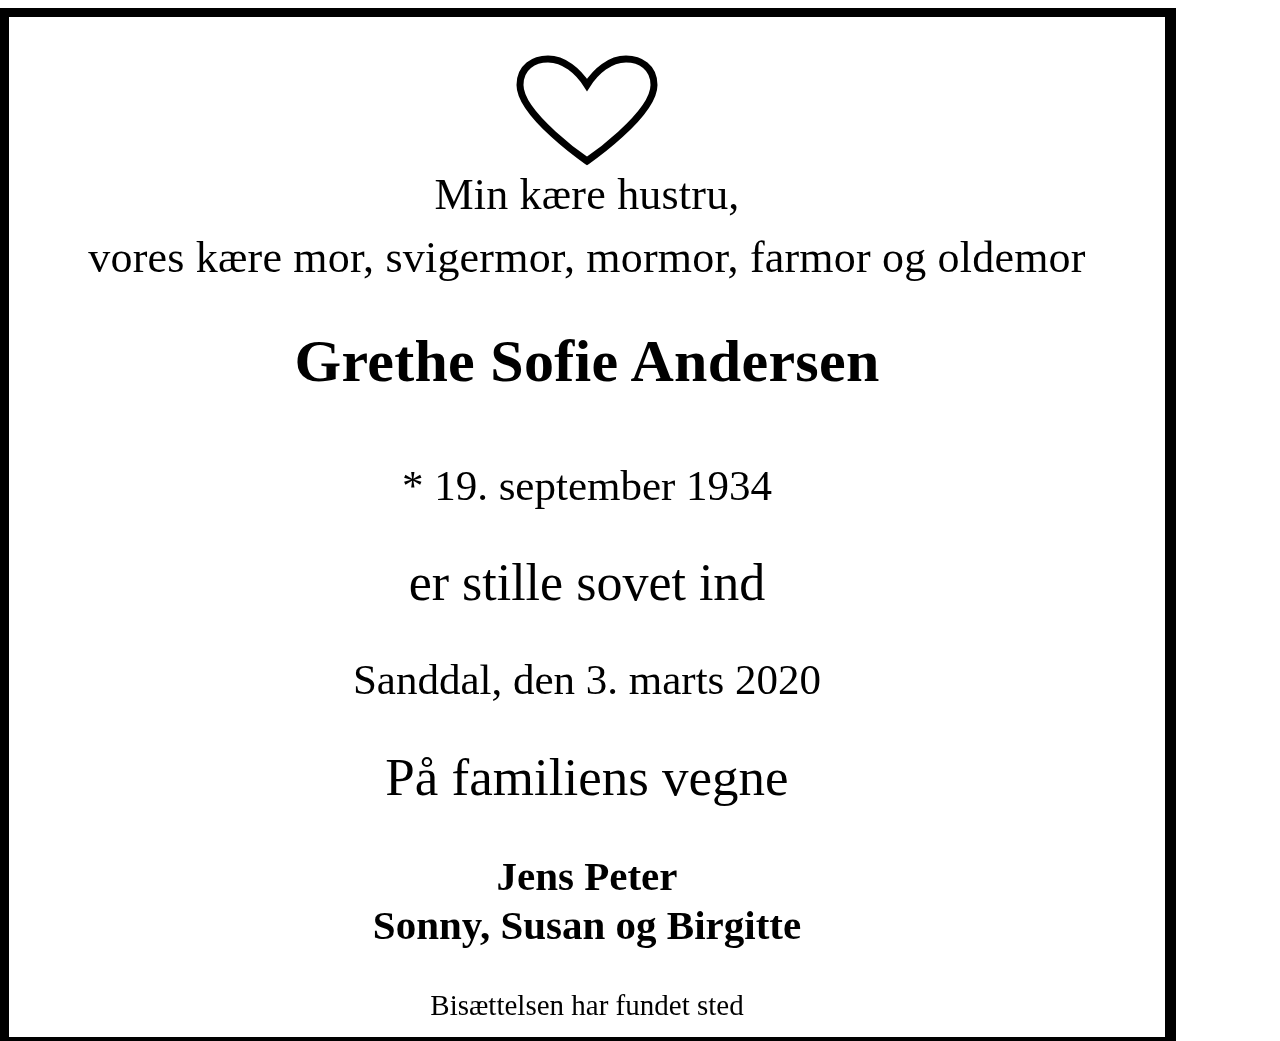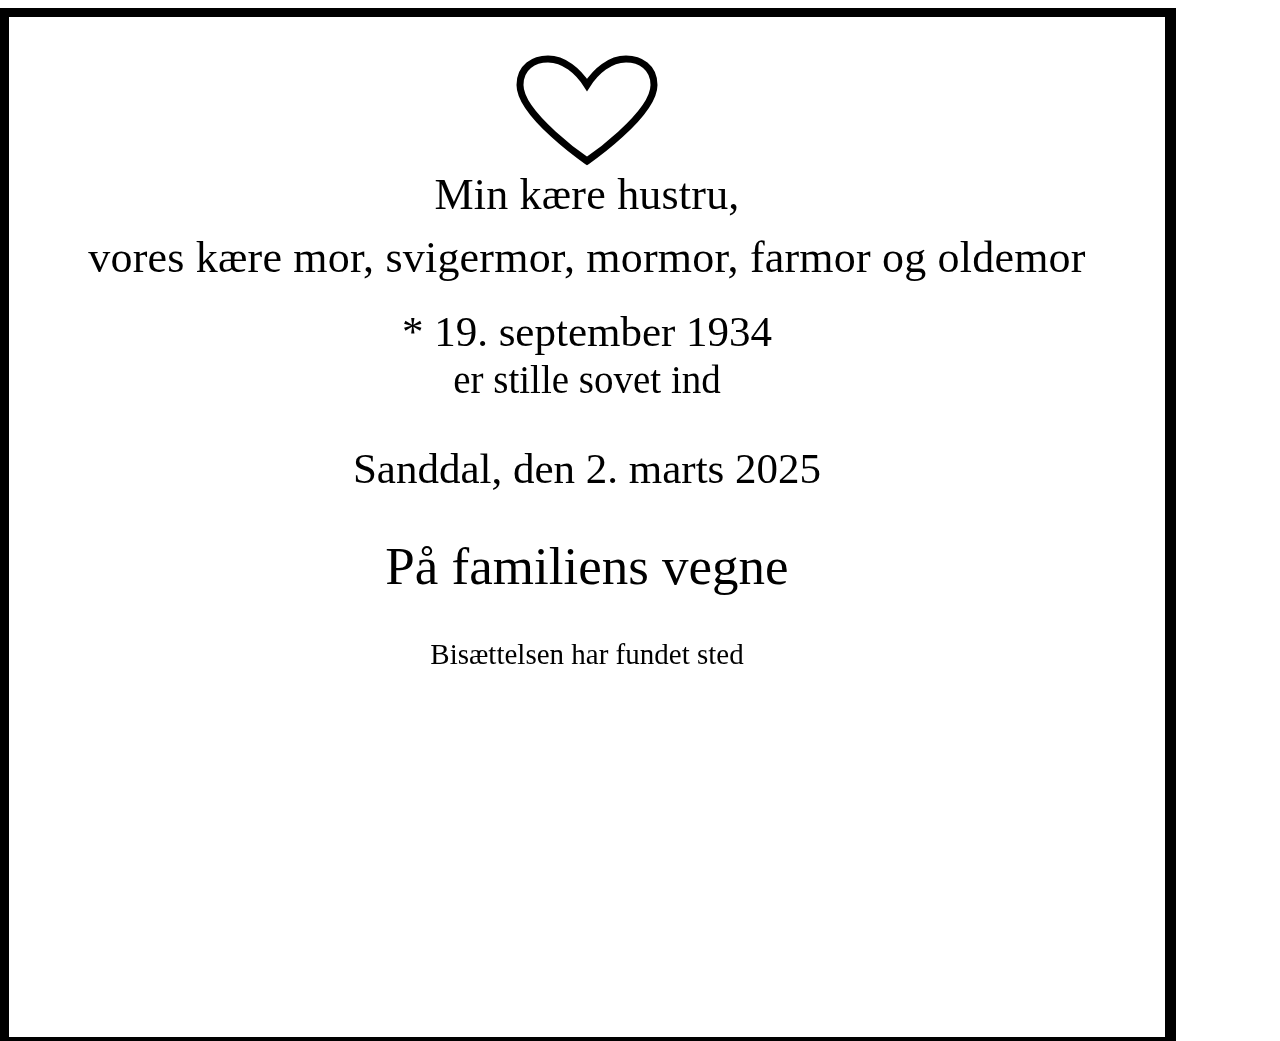--- a/index.html
+++ b/index.html
@@ -60,24 +60,25 @@
   .intro .l1 { letter-spacing: 0.2px; }
   .intro .l2 { letter-spacing: 0.2px; margin-top: 12px; }
   .name {
     font-size: 60px;
     font-weight: bold;
     margin-top: 44px;
     letter-spacing: 0.3px;
   }
   .born {
     font-size: 43px;
-    margin-top: 24px;
+    margin-top: 64px;
   }
   .passed {
-    font-size: 39px;
+    font-size: 52px;
+    margin-top: 42px;
   }
   .place {
     font-size: 43px;
     margin-top: 42px;
   }
   .onbehalf {
     font-size: 53px;
     margin-top: 42px;
   }
   .survivors {
@@ -101,26 +102,31 @@
       <svg width="150" height="112" viewBox="0 0 150 112" aria-hidden="true">
         <path d="M75 106 C75 106 8 60 8 30 C8 12 22 4 36 4 C52 4 66 16 75 30 C84 16 98 4 114 4 C128 4 142 12 142 30 C142 60 75 106 75 106 Z" fill="#ffffff" stroke="#000000" stroke-width="7" stroke-linejoin="miter"></path>
       </svg>
     </div>
 
     <div class="line intro">
       <div class="l1">Min kære hustru,</div>
       <div class="l2">vores kære mor, svigermor, mormor, farmor og oldemor</div>
     </div>
 
+    <div class="line name">Grethe Sofie Andersen</div>
 
     <div class="line born">* 19. september 1934</div>
 
     <div class="line passed">er stille sovet ind</div>
 
-    <div class="line place">Sanddal, den 2. marts 2025</div>
+    <div class="line place">Sanddal, den 3. marts 2020</div>
 
     <div class="line onbehalf">På familiens vegne</div>
 
+    <div class="line survivors">
+      <div>Jens Peter</div>
+      <div>Sonny, Susan og Birgitte</div>
+    </div>
 
     <div class="line funeral">Bisættelsen har fundet sted</div>
 
   </div>
 </div>
 
 </body></html>

